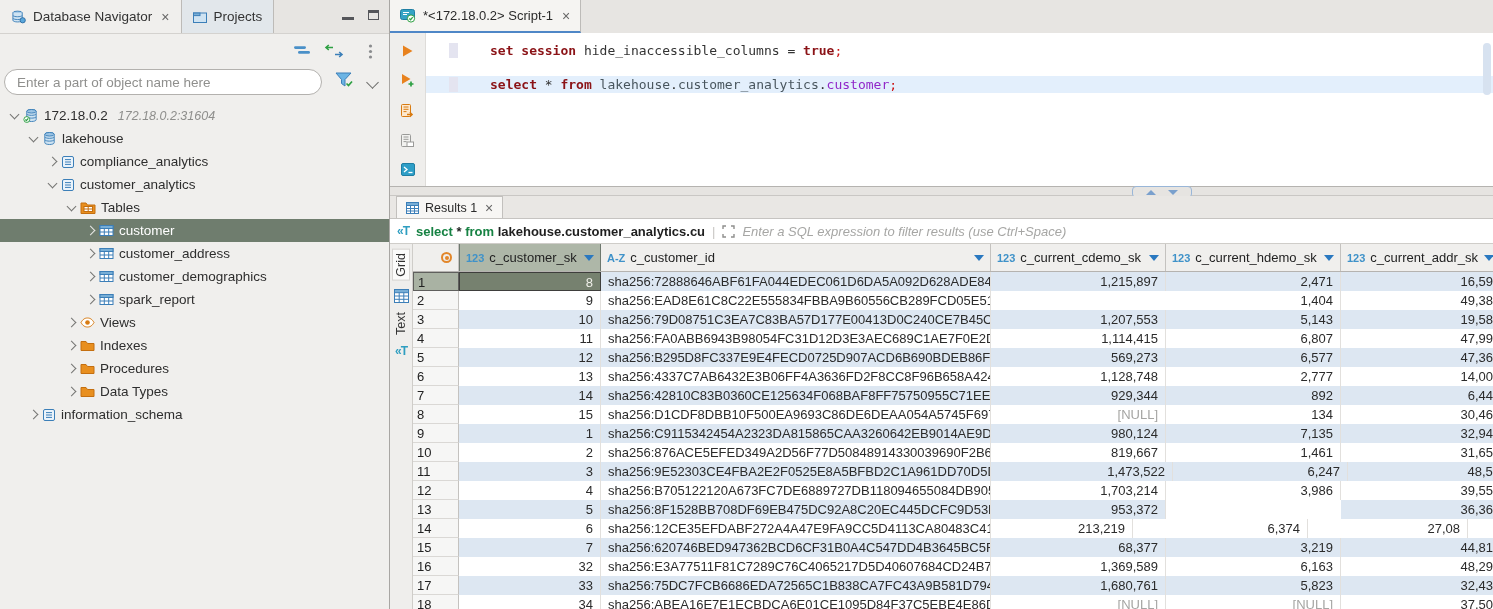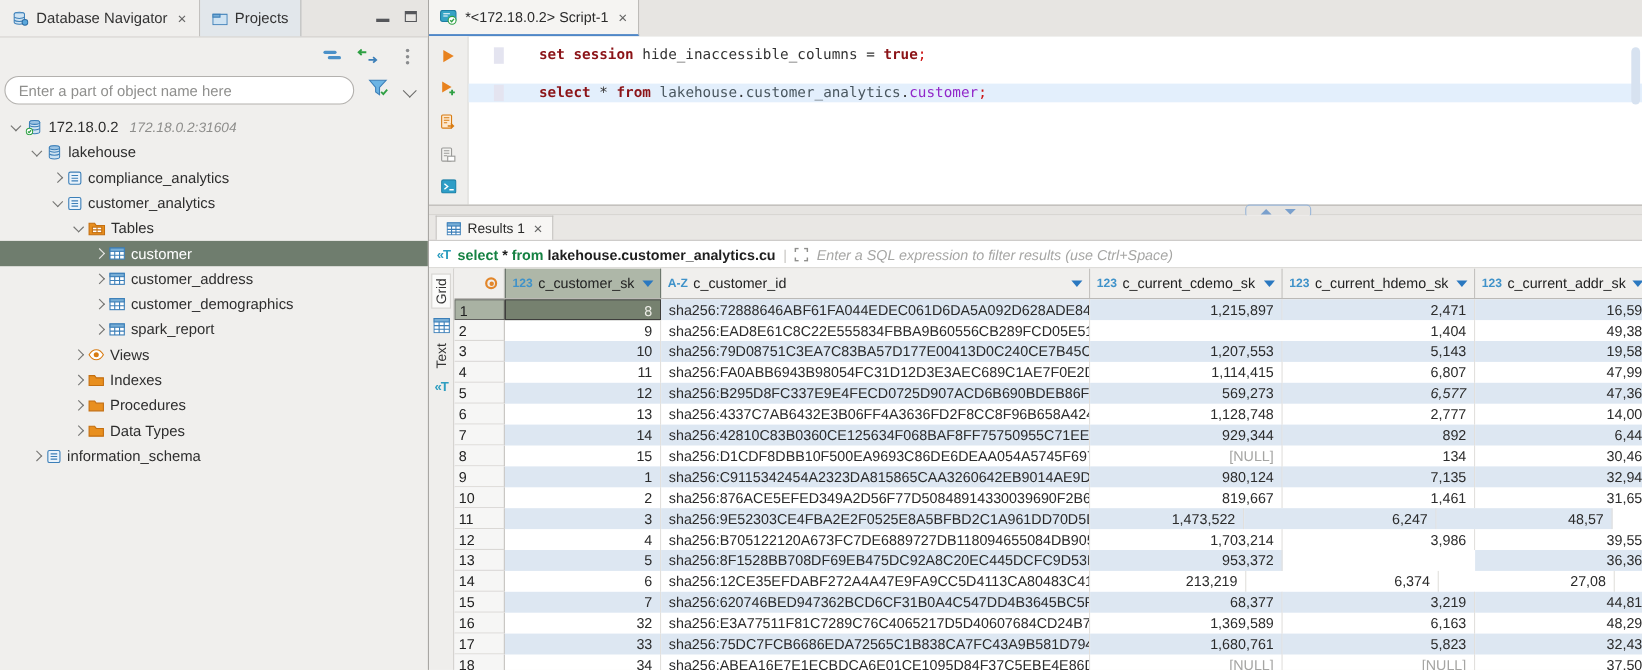--- a/index.html
+++ b/index.html
@@ -524,21 +524,21 @@
               <div class="gcell" style="width: 390px;">sha256:FA0ABB6943B98054FC31D12D3E3AEC689C1AE7F0E2DDDA4</div>
               <div class="gcell al-r" style="width: 175px;">1,114,415</div>
               <div class="gcell al-r" style="width: 175px;">6,807</div>
               <div class="gcell al-r" style="width: 160px;">47,99</div>
             </div>
             <div class="grow stripe">
               <div class="gnum">5</div>
               <div class="gcell al-r" style="width: 142px;">12</div>
               <div class="gcell" style="width: 390px;">sha256:B295D8FC337E9E4FECD0725D907ACD6B690BDEB86F28A8E</div>
               <div class="gcell al-r" style="width: 175px;">569,273</div>
-              <div class="gcell al-r" style="width: 175px; font-style: italic;">6,577</div>
+              <div class="gcell al-r" style="width: 175px;">6,577</div>
               <div class="gcell al-r" style="width: 160px;">47,36</div>
             </div>
             <div class="grow">
               <div class="gnum">6</div>
               <div class="gcell al-r" style="width: 142px;">13</div>
               <div class="gcell" style="width: 390px;">sha256:4337C7AB6432E3B06FF4A3636FD2F8CC8F96B658A42466AE</div>
               <div class="gcell al-r" style="width: 175px;">1,128,748</div>
               <div class="gcell al-r" style="width: 175px;">2,777</div>
               <div class="gcell al-r" style="width: 160px;">14,00</div>
             </div>
@@ -571,21 +571,21 @@
               <div class="gcell al-r" style="width: 142px;">2</div>
               <div class="gcell" style="width: 390px;">sha256:876ACE5EFED349A2D56F77D50848914330039690F2B6E88D</div>
               <div class="gcell al-r" style="width: 175px;">819,667</div>
               <div class="gcell al-r" style="width: 175px;">1,461</div>
               <div class="gcell al-r" style="width: 160px;">31,65</div>
             </div>
             <div class="grow stripe">
               <div class="gnum">11</div>
               <div class="gcell al-r" style="width: 142px;">3</div>
               <div class="gcell" style="width: 390px;">sha256:9E52303CE4FBA2E2F0525E8A5BFBD2C1A961DD70D5D81F84</div>
-              <div class="gcell al-r" style="width: 140px;">1,473,522</div>
+              <div class="gcell al-r" style="width: 182px;">1,473,522</div>
               <div class="gcell al-r" style="width: 175px;">6,247</div>
               <div class="gcell al-r" style="width: 160px;">48,57</div>
             </div>
             <div class="grow">
               <div class="gnum">12</div>
               <div class="gcell al-r" style="width: 142px;">4</div>
               <div class="gcell" style="width: 390px;">sha256:B705122120A673FC7DE6889727DB118094655084DB905D527</div>
               <div class="gcell al-r" style="width: 175px;">1,703,214</div>
               <div class="gcell al-r" style="width: 175px;">3,986</div>
               <div class="gcell al-r" style="width: 160px;">39,55</div>

